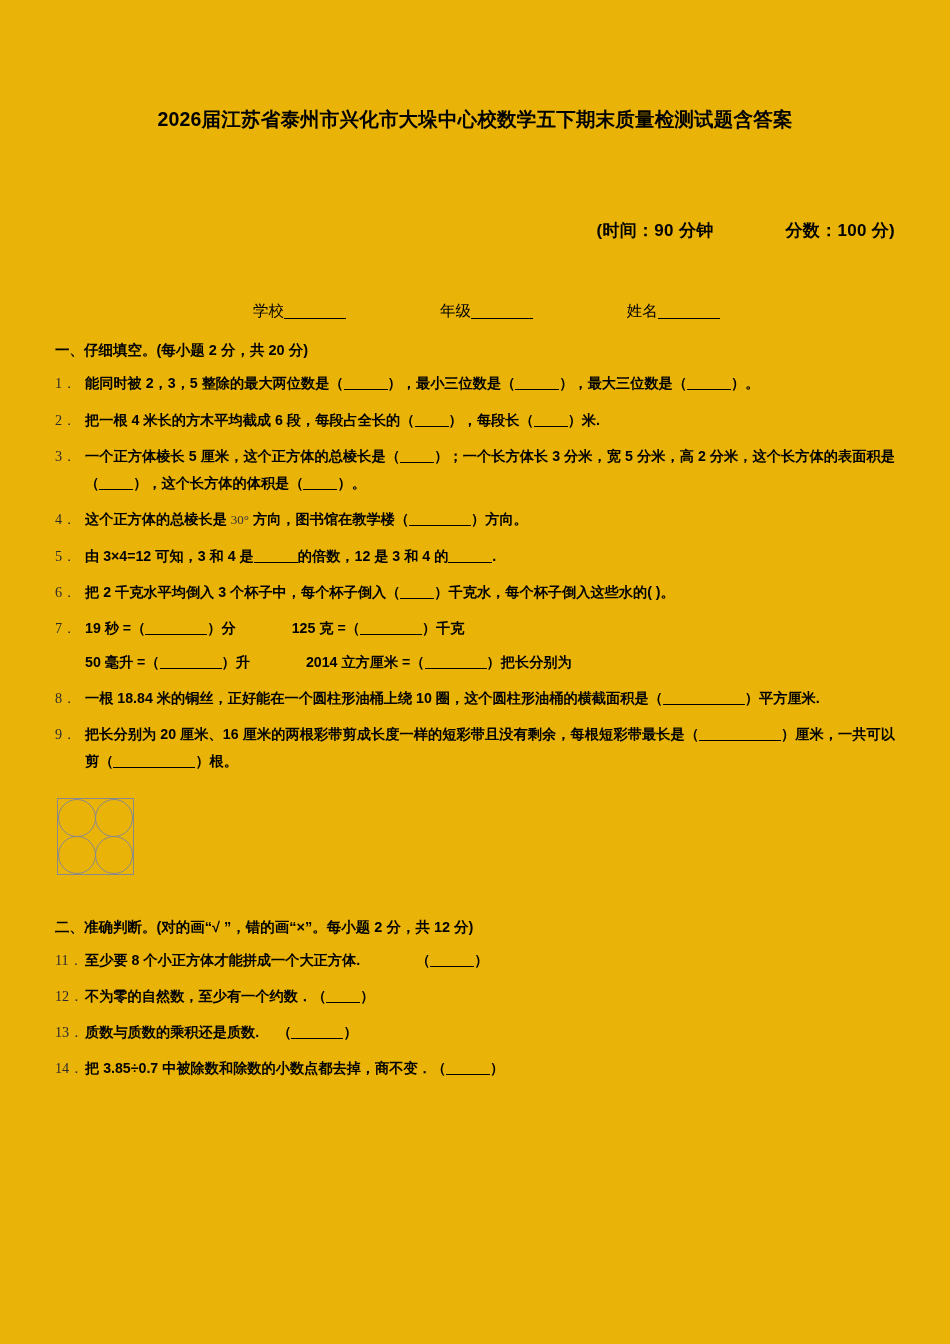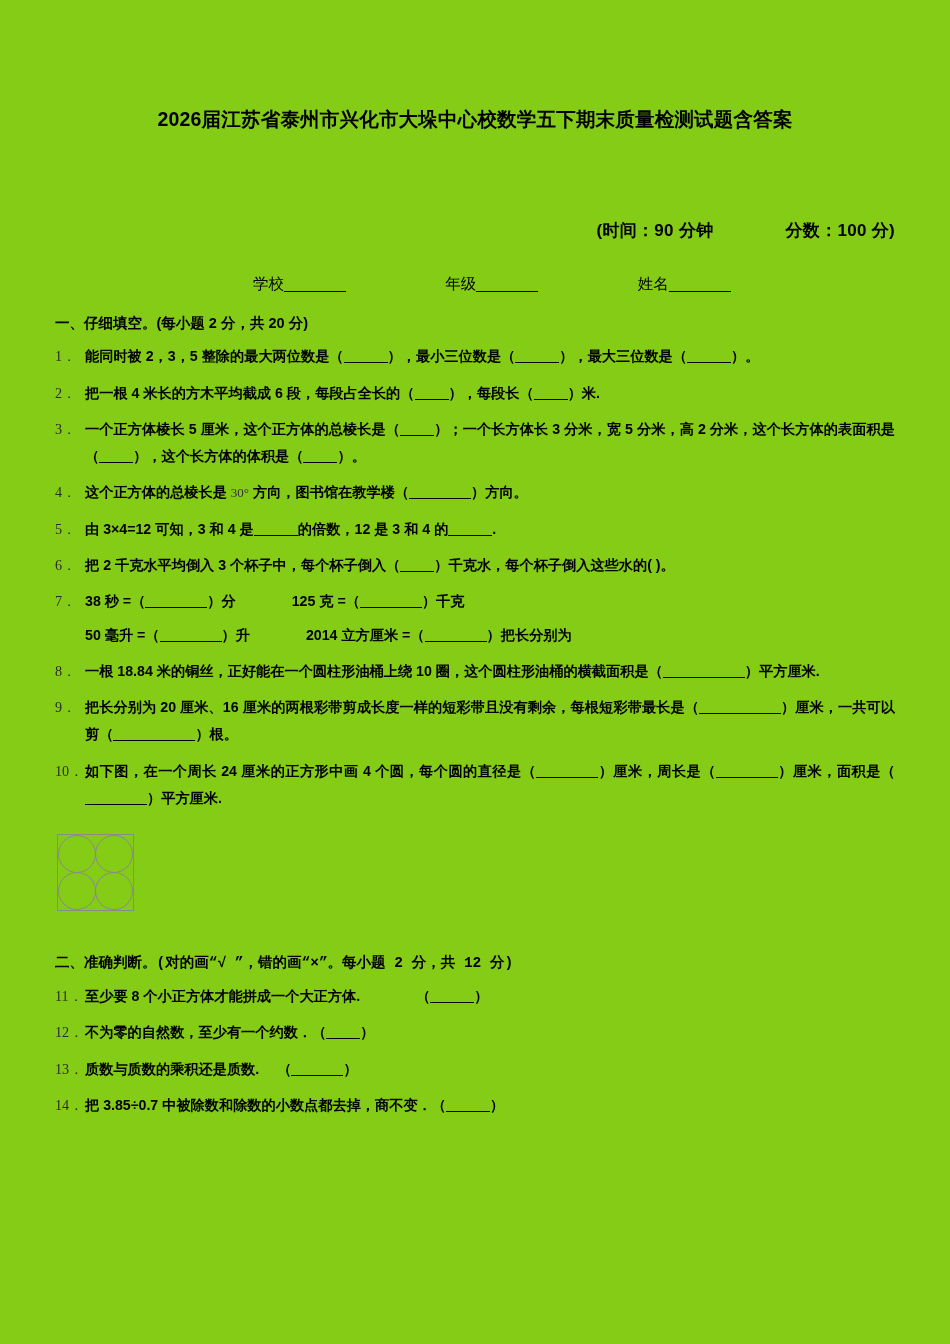--- a/index.html
+++ b/index.html
@@ -11,21 +11,21 @@
     width: 950px;
     height: 1344px;
     font-family: "Liberation Serif", "DejaVu Serif", serif;
     color: #000000;
     overflow: hidden;
   }
   .page {
     position: relative;
     width: 950px;
     height: 1344px;
-    background: #84cc16;
+    background: #eab308;
     box-sizing: border-box;
     padding: 0 55px;
   }
 
   
   .doc-title {
     margin: 0;
     padding-top: 108px;
     font-family: "Liberation Sans", "DejaVu Sans", sans-serif;
     font-size: 19.5px;
@@ -43,22 +43,22 @@
     font-family: "Liberation Sans", "DejaVu Sans", sans-serif;
     font-size: 17px;
     font-weight: bold;
     letter-spacing: 0.3px;
   }
   .meta-row .gap {
     display: inline-block;
     width: 62px;
   }
   .fields-row {
-    margin-top: 32px;
-    font-family: Liberation Mono, monospace;
+    margin-top: 59px;
+    font-family: Liberation Serif, serif;
     font-size: 15.5px;
     padding-left: 198px;
   }
   .fields-row .field {
     display: inline-block;
   }
   .fields-row .field + .field {
     margin-left: 90px;
   }
   .ul-blank {
@@ -70,21 +70,20 @@
 
   
   .section-head {
     font-family: "Liberation Sans", "DejaVu Sans", sans-serif;
     font-size: 14.5px;
     font-weight: bold;
     margin-top: 18px;
     line-height: 1.45;
   }
   .section-head.two {
-    font-family: Liberation Mono, monospace;
   }
 
   .q {
     position: relative;
     padding-left: 30px;
     margin-top: 9px;
     font-family: "Liberation Sans", "DejaVu Sans", sans-serif;
     font-size: 14.2px;
     font-weight: bold;
     line-height: 1.92;
@@ -182,25 +181,24 @@
   </div>
 
   <div id="section-one-host">
       <div class="section-head">一、仔细填空。(每小题 2 分，共 20 分)</div>
       <div class="q"><span class="num">1．</span><span>能同时被 2，3，5 整除的最大两位数是（</span><span class="blank b5"></span><span>），最小三位数是（</span><span class="blank b5"></span><span>），最大三位数是（</span><span class="blank b5"></span><span>）。</span></div>
       <div class="q"><span class="num">2．</span><span>把一根 4 米长的方木平均截成 6 段，每段占全长的（</span><span class="blank b4"></span><span>），每段长（</span><span class="blank b4"></span><span>）米.</span></div>
       <div class="q"><span class="num">3．</span><span>一个正方体棱长 5 厘米，这个正方体的总棱长是（</span><span class="blank b4"></span><span>）；一个长方体长 3 分米，宽 5 分米，高 2 分米，这个长方体的表面积是（</span><span class="blank b4"></span><span>），这个长方体的体积是（</span><span class="blank b4"></span><span>）。</span></div>
       <div class="q"><span class="num">4．</span><span>这个正方体的总棱长是 </span><span class="deg">30°</span><span> 方向，图书馆在教学楼（</span><span class="blank b7"></span><span>）方向。</span></div>
       <div class="q"><span class="num">5．</span><span>由 3×4=12 可知，3 和 4 是</span><span class="blank b5"></span><span>的倍数，12 是 3 和 4 的</span><span class="blank b5"></span><span>.</span></div>
       <div class="q"><span class="num">6．</span><span>把 2 千克水平均倒入 3 个杯子中，每个杯子倒入（</span><span class="blank b4"></span><span>）千克水，每个杯子倒入这些水的( )。</span></div>
-      <div class="q"><span class="num">7．</span><span>38 秒 =（</span><span class="blank b7"></span><span>）分</span><span class="pad pad-lg"></span><span>125 克 =（</span><span class="blank b7"></span><span>）千克</span></div>
+      <div class="q"><span class="num">7．</span><span>19 秒 =（</span><span class="blank b7"></span><span>）分</span><span class="pad pad-lg"></span><span>125 克 =（</span><span class="blank b7"></span><span>）千克</span></div>
       <div class="q tight"><span class="num"></span><span>50 毫升 =（</span><span class="blank b7"></span><span>）升</span><span class="pad pad-lg"></span><span>2014 立方厘米 =（</span><span class="blank b7"></span><span>）把长分别为</span></div>
       <div class="q"><span class="num">8．</span><span>一根 18.84 米的铜丝，正好能在一个圆柱形油桶上绕 10 圈，这个圆柱形油桶的横截面积是（</span><span class="blank b9"></span><span>）平方厘米.</span></div>
       <div class="q"><span class="num">9．</span><span>把长分别为 20 厘米、16 厘米的两根彩带剪成长度一样的短彩带且没有剩余，每根短彩带最长是（</span><span class="blank b9"></span><span>）厘米，一共可以剪（</span><span class="blank b9"></span><span>）根。</span></div>
-      <div class="q"><span class="num">10．</span><span>如下图，在一个周长 24 厘米的正方形中画 4 个圆，每个圆的直径是（</span><span class="blank b7"></span><span>）厘米，周长是（</span><span class="blank b7"></span><span>）厘米，面积是（</span><span class="blank b7"></span><span>）平方厘米.</span></div>
     </div>
 
   <div class="figure">
     <div class="sq">
       <span class="c c1"></span>
       <span class="c c2"></span>
       <span class="c c3"></span>
       <span class="c c4"></span>
     </div>
   </div>

